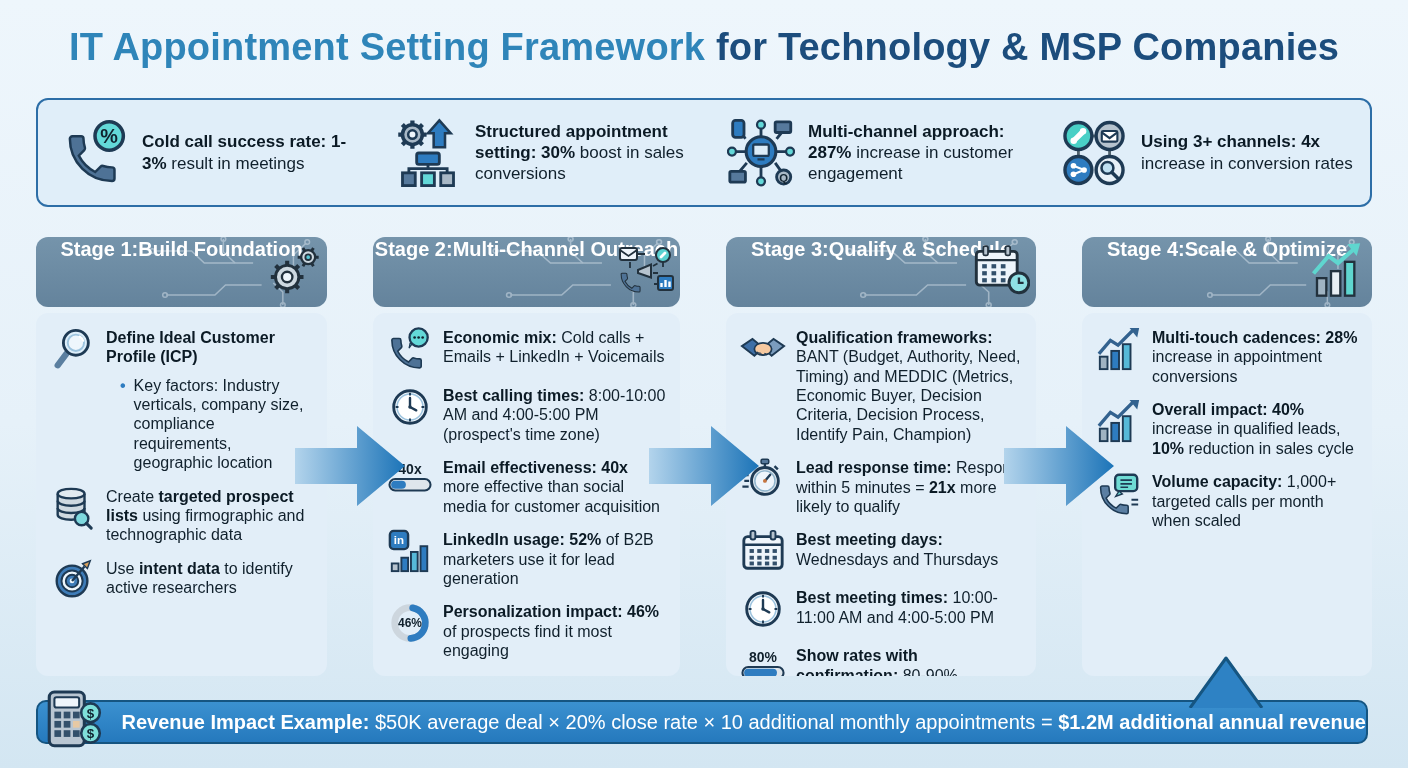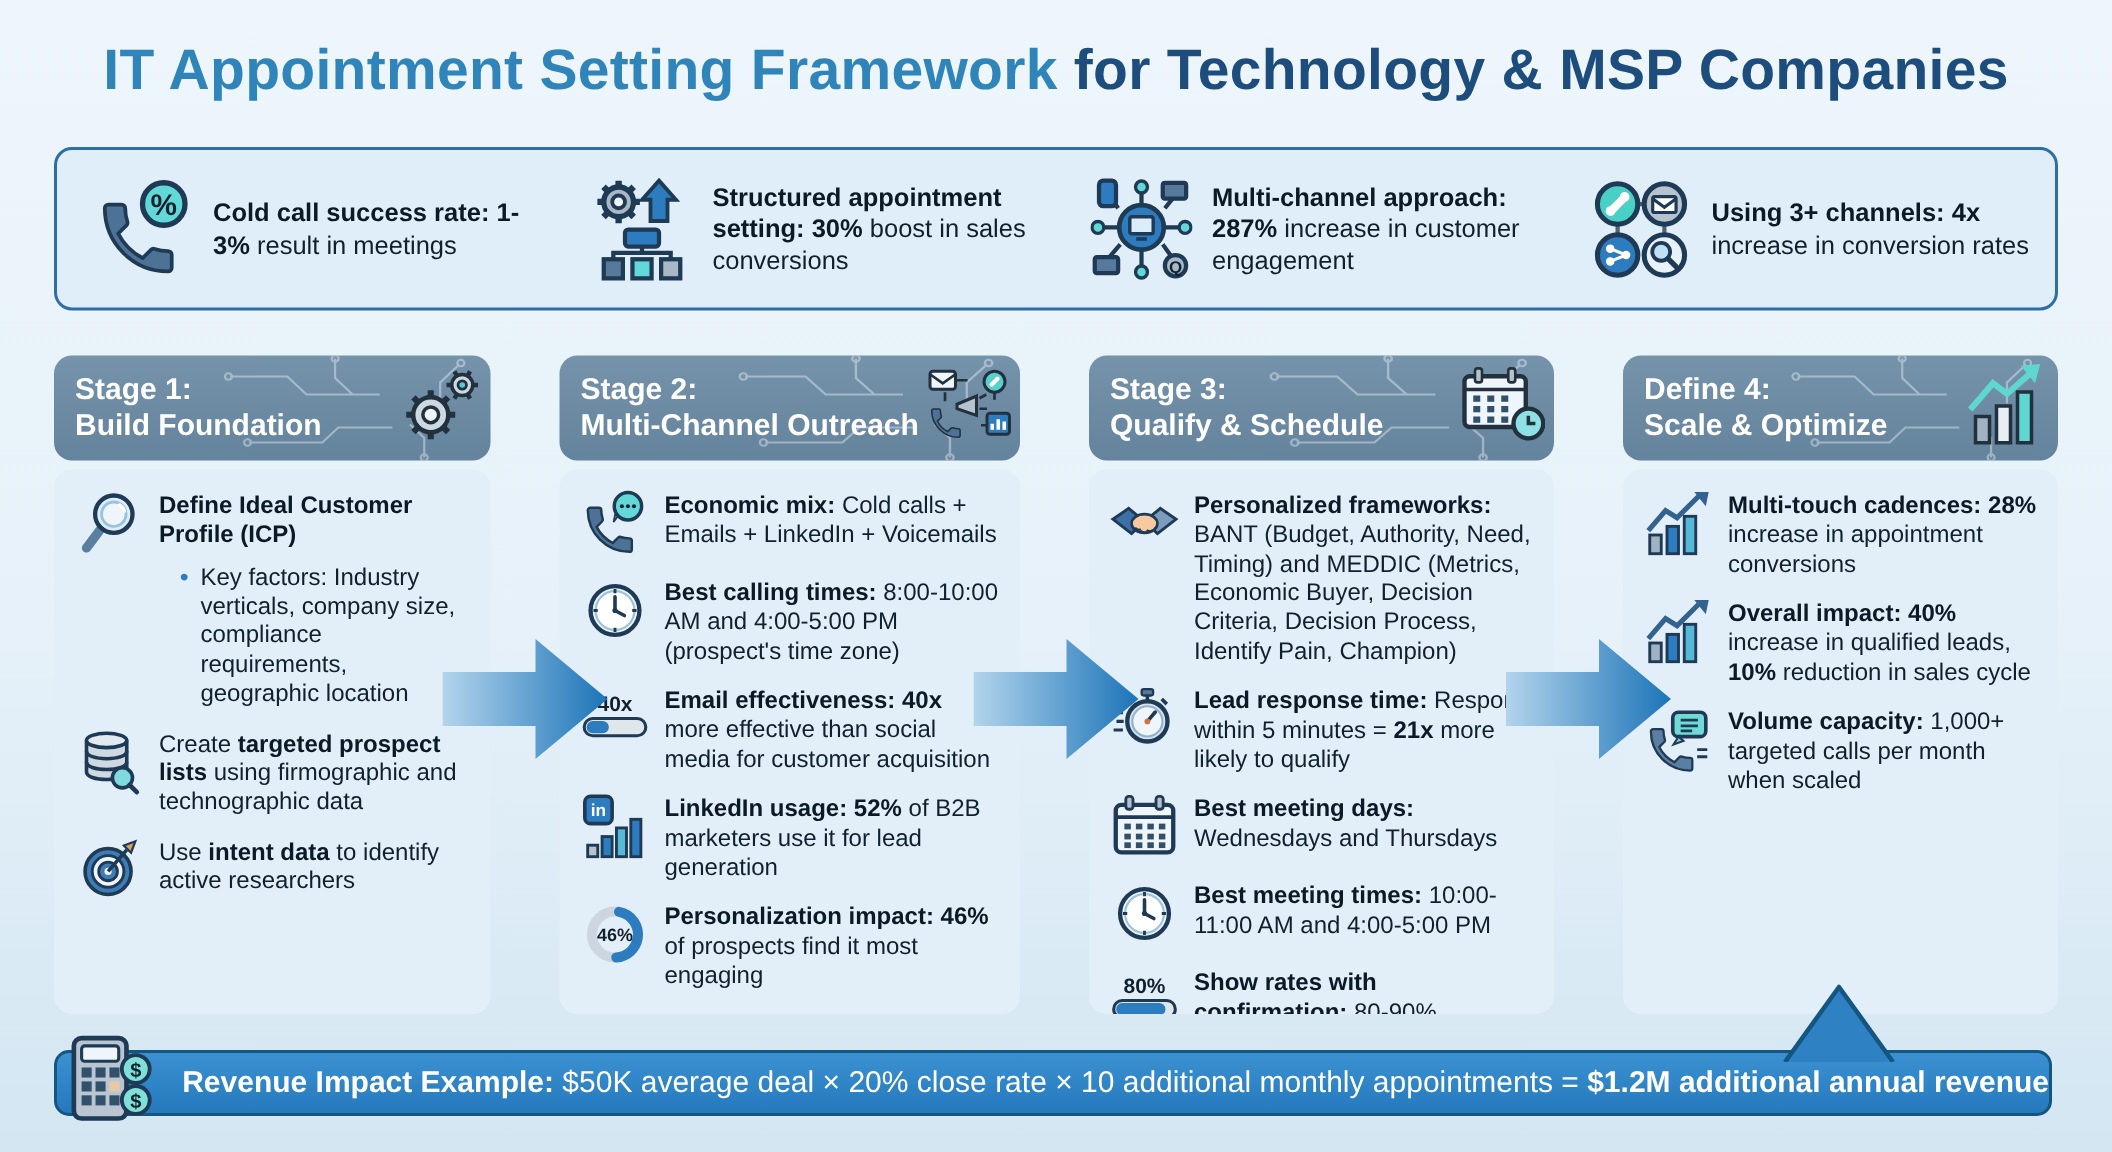--- a/index.html
+++ b/index.html
@@ -15,21 +15,21 @@
              display:flex;align-items:center;}
   .stat{flex:1;display:flex;align-items:center;gap:12px;padding:0 10px 0 22px;}
   .stat-icon{flex:none;width:70px;height:78px;display:flex;align-items:center;justify-content:center;}
   .stat-icon svg{width:68px;height:72px;}
   .stat-text{font-size:17px;line-height:1.24;color:#10202c;max-width:222px;}
   .stat-text b{color:#0b1a25;}
   .stages{position:absolute;left:36px;top:237px;width:1336px;display:grid;
           grid-template-columns:291px 307px 310px 290px;column-gap:46px;}
   .stage-header{position:relative;height:70px;border-radius:12px;color:#fff;
           background:linear-gradient(180deg,#7594ab 0%,#64839c 100%);
-          display:flex;flex-direction:column;justify-content:center;
+          display:flex;justify-content:center;
           padding:0 14px;box-sizing:border-box;overflow:hidden;}
   .stage-header .hl1,.stage-header .hl2{font-size:20px;font-weight:bold;line-height:1.22;position:relative;z-index:2;white-space:nowrap;}
   .header-icon{position:absolute;right:6px;top:50%;transform:translateY(-50%);z-index:2;}
   .header-icon svg{width:56px;height:56px;}
   .circuit{position:absolute;right:0;top:0;height:100%;width:62%;z-index:1;}
   .stage-body{margin-top:6px;height:363px;background:#e2eef8;border-radius:12px;
           padding:13px 12px;box-sizing:border-box;overflow:hidden;}
   .item{display:flex;gap:8px;margin-bottom:12px;}
   .item-icon{flex:none;width:50px;display:flex;justify-content:center;}
   .item-icon svg{width:46px;height:46px;}
@@ -352,21 +352,21 @@
         <div class="stage-body">
           <div class="item">
             <span class="item-icon">
               <svg viewBox="0 0 48 48">
                 <path d="M2 21 L13 13.5 L24 22.5 L15 31 Z" fill="#3e6fa6" stroke="#1e3a54" stroke-width="2"></path>
                 <path d="M46 21 L35 13.5 L24 22.5 L33 31 Z" fill="#7b9cbd" stroke="#1e3a54" stroke-width="2"></path>
                 <ellipse cx="24" cy="24" rx="9" ry="6.5" fill="#f6c9a0" stroke="#1e3a54" stroke-width="1.8"></ellipse>
                 <path d="M17.5 27 q2 2 4 1 M21.5 29 q2 2 4 1 M25.5 28.5 q2 1.5 4 .5" fill="none" stroke="#1e3a54" stroke-width="1.4"></path>
               </svg>
             </span>
-            <div class="item-text"><b>Personalized frameworks:</b> BANT (Budget, Authority, Need, Timing) and MEDDIC (Metrics, Economic Buyer, Decision Criteria, Decision Process, Identify Pain, Champion)</div>
+            <div class="item-text"><b>Qualification frameworks:</b> BANT (Budget, Authority, Need, Timing) and MEDDIC (Metrics, Economic Buyer, Decision Criteria, Decision Process, Identify Pain, Champion)</div>
           </div>
           <div class="item">
             <span class="item-icon">
               <svg viewBox="0 0 48 48">
                 <rect x="22" y="3.5" width="8" height="4.5" rx="1.5" fill="#56799c" stroke="#1e3a54" stroke-width="1.6"></rect>
                 <path d="M26 8 V12 M36 10.5 l3.5 3.5" stroke="#1e3a54" stroke-width="2.5"></path>
                 <path d="M2.5 20 h6.5 M4.5 26 h5 M2.5 32 h6.5" stroke="#1e3a54" stroke-width="2.2"></path>
                 <circle cx="26" cy="26" r="14" fill="#d7e2ea" stroke="#1e3a54" stroke-width="3"></circle>
                 <circle cx="26" cy="26" r="10.5" fill="#eef5fb" stroke="#8fb4cc" stroke-width="1.5"></circle>
                 <path d="M26 26 L31.5 19.5" stroke="#1e3a54" stroke-width="2.5" stroke-linecap="round"></path>
@@ -433,21 +433,21 @@
               <path d="M18 58 h46 l10 -10 h34"></path>
               <circle cx="17" cy="58" r="2.2"></circle>
               <path d="M72 2 v13 l11 11"></path>
               <circle cx="72" cy="2" r="2.2"></circle>
               <path d="M128 68 v-13 l-9 -9"></path>
               <circle cx="128" cy="68" r="2.2"></circle>
               <path d="M150 6 l-12 12 v14"></path>
               <circle cx="151" cy="5" r="2.2"></circle>
             </g>
           </svg>
-          <span class="hl1">Define 4:</span>
+          <span class="hl1">Stage 4:</span>
           <span class="hl2">Scale &amp; Optimize</span>
           <span class="header-icon"><svg viewBox="0 0 48 48">
               <rect x="6" y="31" width="8" height="15" fill="#9fb3c2" stroke="#22313d" stroke-width="2"></rect>
               <rect x="18" y="25" width="8" height="21" fill="#e8eef3" stroke="#22313d" stroke-width="2"></rect>
               <rect x="30" y="17" width="8" height="29" fill="#5fd6cf" stroke="#22313d" stroke-width="2"></rect>
               <polyline points="3,27 16,12 24,18 40,4" fill="none" stroke="#5fd6cf" stroke-width="3.5"></polyline>
               <polygon points="32,2 43,1 40,12" fill="#5fd6cf"></polygon>
             </svg></span>
         </div>
         <div class="stage-body">

